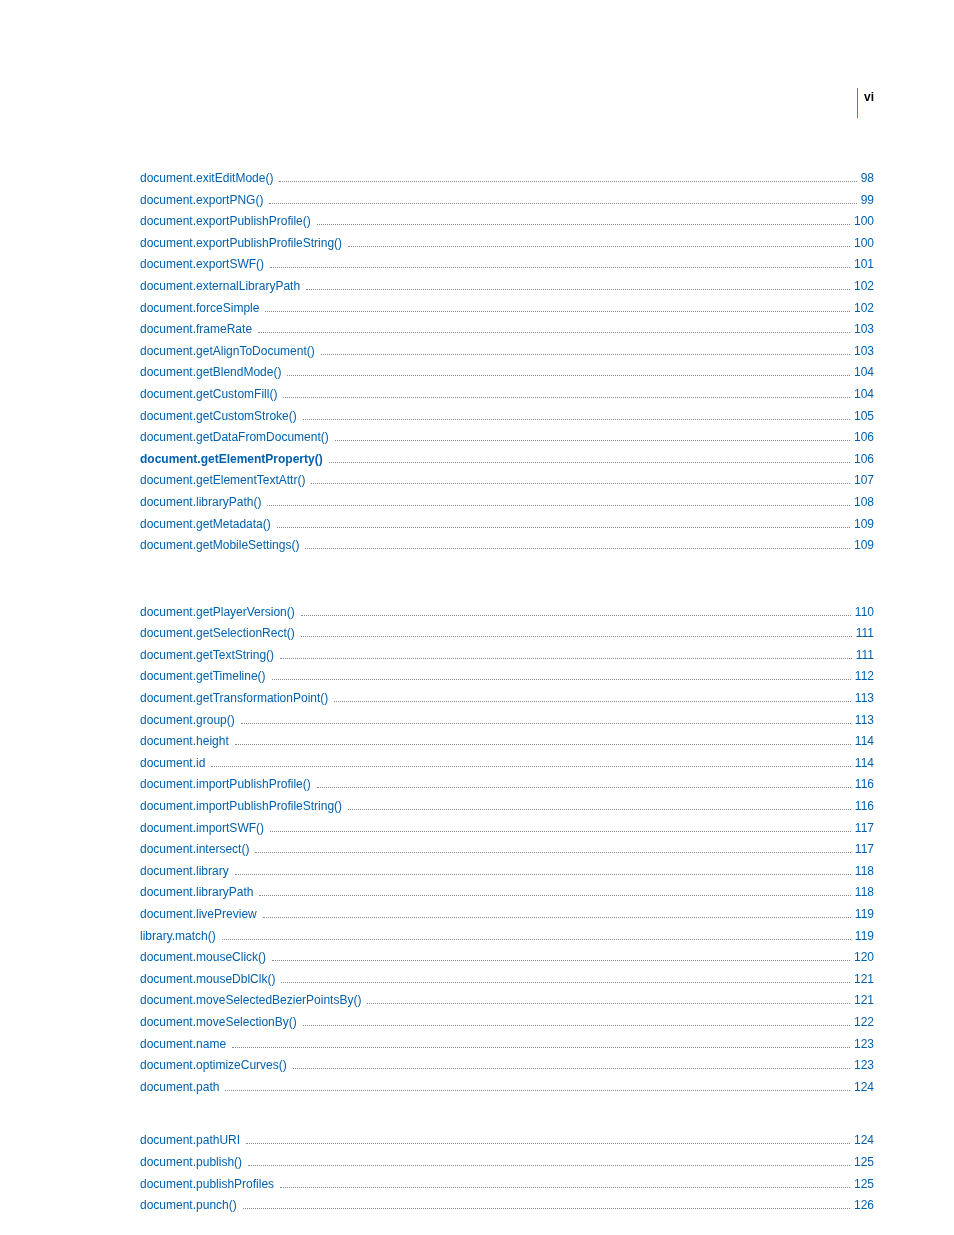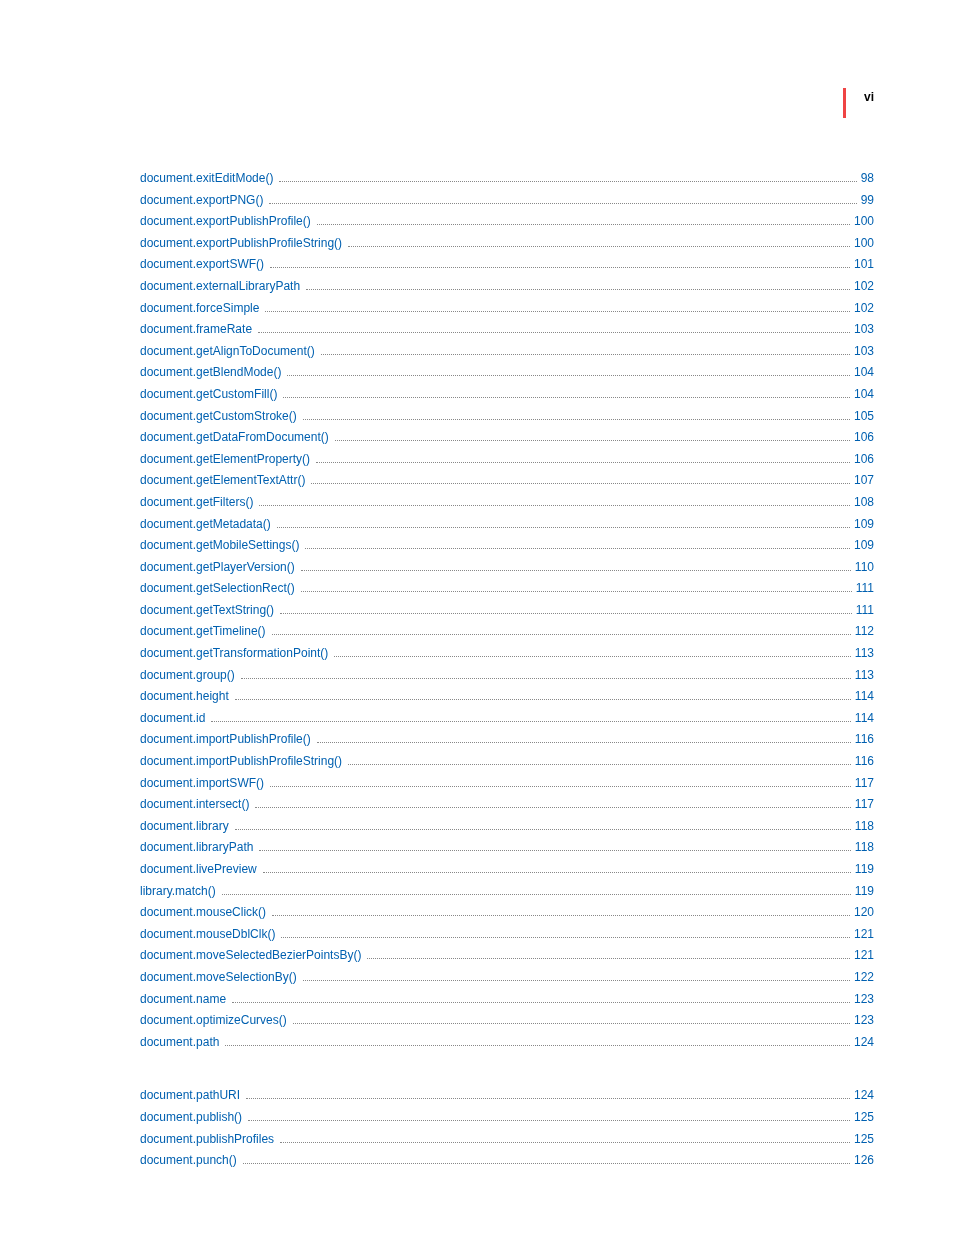--- a/index.html
+++ b/index.html
@@ -12,22 +12,22 @@
     width: 954px;
   }
   .page {
     padding: 90px 80px 60px 140px;
     position: relative;
   }
   .page-number-box {
     position: absolute;
     top: 88px;
     right: 80px;
-    border-left: 3px solid #ef4444;
-    padding: 2px 0 14px 18px;
+    border-left: 1px solid #ef4444;
+    padding: 2px 0 14px 6px;
     font-size: 12px;
     font-weight: bold;
   }
   .toc {
     margin-top: 70px;
   }
   .toc-entry {
     display: flex;
     align-items: baseline;
     line-height: 1.8;
@@ -117,46 +117,46 @@
         <a class="toc-label" href="#" style="text-decoration: none;">document.getCustomStroke()</a>
         <span class="toc-leader"></span>
         <a class="toc-page" href="#" style="text-decoration: none;">105</a>
       </div>
       <div class="toc-entry">
         <a class="toc-label" href="#" style="text-decoration: none;">document.getDataFromDocument()</a>
         <span class="toc-leader"></span>
         <a class="toc-page" href="#" style="text-decoration: none;">106</a>
       </div>
       <div class="toc-entry">
-        <a class="toc-label" href="#" style="text-decoration: none;">document.getElementProperty()</a>
+        <a class="toc-label" href="#" style="text-decoration: none; font-weight: bold;">document.getElementProperty()</a>
         <span class="toc-leader"></span>
         <a class="toc-page" href="#" style="text-decoration: none;">106</a>
       </div>
       <div class="toc-entry">
         <a class="toc-label" href="#" style="text-decoration: none;">document.getElementTextAttr()</a>
         <span class="toc-leader"></span>
         <a class="toc-page" href="#" style="text-decoration: none;">107</a>
       </div>
       <div class="toc-entry">
-        <a class="toc-label" href="#" style="text-decoration: none;">document.getFilters()</a>
+        <a class="toc-label" href="#" style="text-decoration: none;">document.libraryPath()</a>
         <span class="toc-leader"></span>
         <a class="toc-page" href="#" style="text-decoration: none;">108</a>
       </div>
       <div class="toc-entry">
         <a class="toc-label" href="#" style="text-decoration: none;">document.getMetadata()</a>
         <span class="toc-leader"></span>
         <a class="toc-page" href="#" style="text-decoration: none;">109</a>
       </div>
       <div class="toc-entry">
         <a class="toc-label" href="#" style="text-decoration: none;">document.getMobileSettings()</a>
         <span class="toc-leader"></span>
         <a class="toc-page" href="#" style="text-decoration: none;">109</a>
       </div>
       <div class="toc-entry">
-        <a class="toc-label" href="#" style="text-decoration: none;">document.getPlayerVersion()</a>
+        <a class="toc-label" href="#" style="text-decoration: none; margin-top: 45px;">document.getPlayerVersion()</a>
         <span class="toc-leader"></span>
         <a class="toc-page" href="#" style="text-decoration: none;">110</a>
       </div>
       <div class="toc-entry">
         <a class="toc-label" href="#" style="text-decoration: none;">document.getSelectionRect()</a>
         <span class="toc-leader"></span>
         <a class="toc-page" href="#" style="text-decoration: none;">111</a>
       </div>
       <div class="toc-entry">
         <a class="toc-label" href="#" style="text-decoration: none;">document.getTextString()</a>

